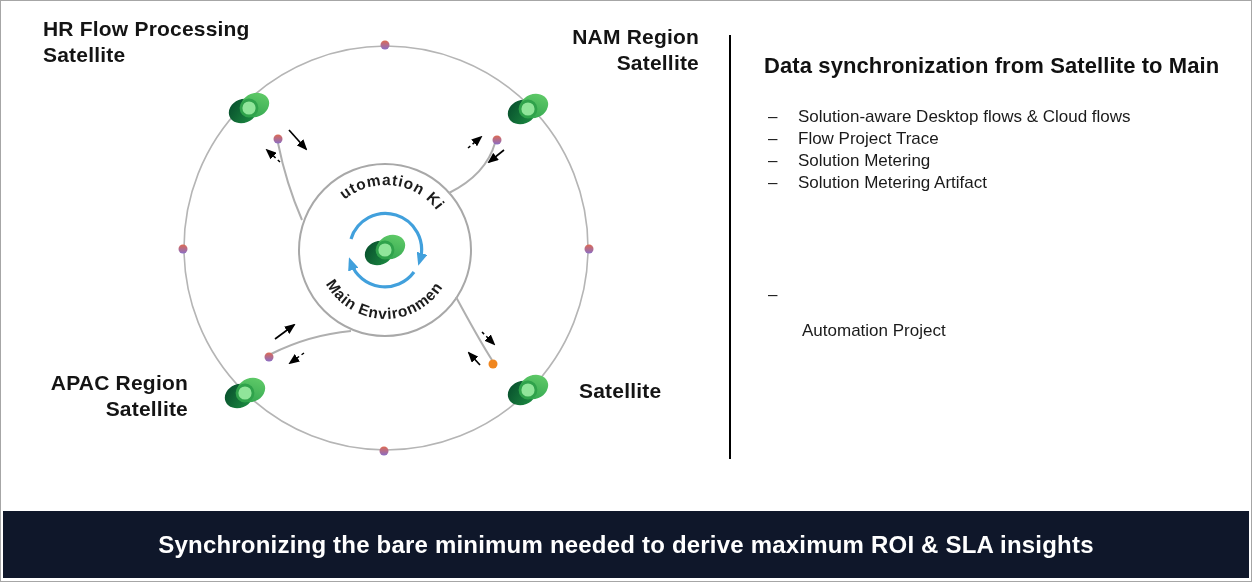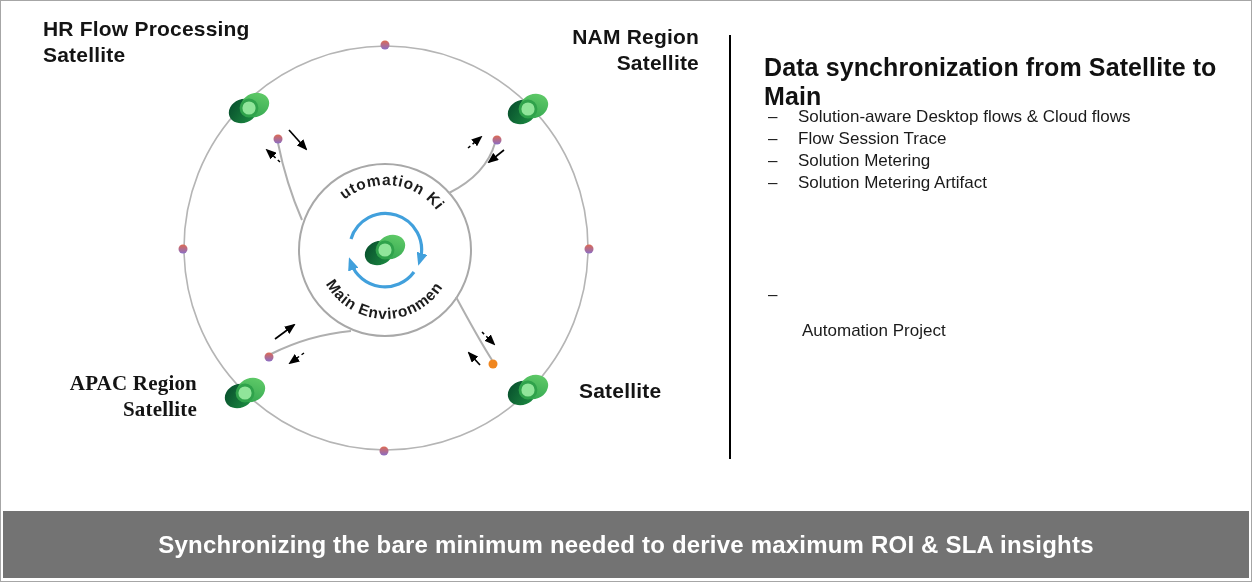--- a/index.html
+++ b/index.html
@@ -9,30 +9,30 @@
     font-family:"Liberation Sans",sans-serif;color:#161616;
   }
   
   #diagram-svg{position:absolute;left:0;top:0;}
   .sat-label{position:absolute;font-size:21px;font-weight:700;line-height:26px;color:#141414;letter-spacing:0.2px;}
   .sat-label span{display:block;}
   .align-right{text-align:right;}
   .arc-text{font-size:15.5px;font-weight:700;letter-spacing:0.8px;fill:#1c1c1c;}
   
   #divider{position:absolute;left:728px;top:34px;width:2px;height:424px;background:#000;}
-  #panel-heading{position:absolute;left:763px;top:52px;width:480px;font-size:25px;font-weight:700;color:#111;letter-spacing:0.1px;}
+  #panel-heading{position:absolute;left:763px;top:52px;width:480px;font-size:22px;font-weight:700;color:#111;letter-spacing:0.1px;}
   #sync-list{position:absolute;left:767px;top:106px;margin:0;padding:0;list-style:none;}
   #sync-list li{display:flex;height:22px;font-size:17px;color:#1a1a1a;}
   #sync-list .dash,#extra-item .dash{width:30px;flex:0 0 30px;}
   #extra-item{position:absolute;left:767px;top:284px;display:flex;font-size:17px;color:#1a1a1a;}
   #extra-item .item-text{padding-left:4px;margin-top:36px;}
   
   #banner{
     position:absolute;left:2px;right:2px;bottom:3px;height:67px;
-    background:#737373;display:flex;align-items:center;justify-content:center;
+    background:#0f172a;display:flex;align-items:center;justify-content:center;
   }
   #banner span{color:#ffffff;font-size:24px;font-weight:700;letter-spacing:0.2px;}
 </style>
 </head>
 <body>
 
 <div id="page">
 
   <svg id="diagram-svg" width="740" height="470" viewBox="0 0 740 470">
     <defs>
@@ -112,40 +112,40 @@
   </svg>
 
   <div class="sat-label" style="left:42px;top:15px;width:280px;">
     <span>HR Flow Processing</span>
     <span>Satellite</span>
   </div>
   <div class="sat-label align-right" style="left:430px;top:23px;width:268px;">
     <span>NAM Region</span>
     <span>Satellite</span>
   </div>
-  <div class="sat-label align-right" style="left:9px;top:369px;width:187px;font-family:Liberation Serif, serif;">
+  <div class="sat-label align-right" style="left:0px;top:369px;width:187px;">
     <span>APAC Region</span>
     <span>Satellite</span>
   </div>
   <div class="sat-label" style="left:578px;top:377px;width:160px;">
     <span>Satellite</span>
   </div>
 
   <div id="divider"></div>
 
   <div id="panel-heading">Data synchronization from Satellite to Main</div>
 
   <ul id="sync-list">
     <li>
       <span class="dash">–</span>
       <span class="item-text">Solution-aware Desktop flows &amp; Cloud flows</span>
     </li>
     <li>
       <span class="dash">–</span>
-      <span class="item-text">Flow Session Trace</span>
+      <span class="item-text">Flow Project Trace</span>
     </li>
     <li>
       <span class="dash">–</span>
       <span class="item-text">Solution Metering</span>
     </li>
     <li>
       <span class="dash">–</span>
       <span class="item-text">Solution Metering Artifact</span>
     </li>
   </ul>

